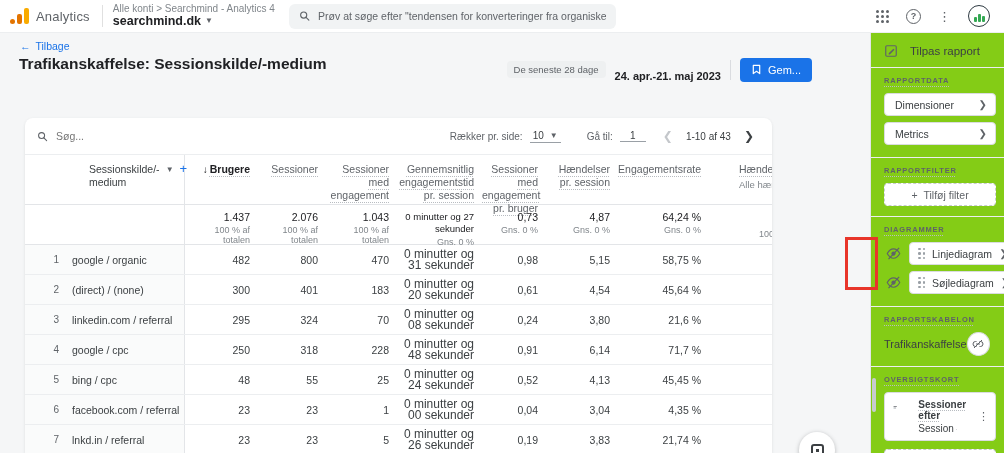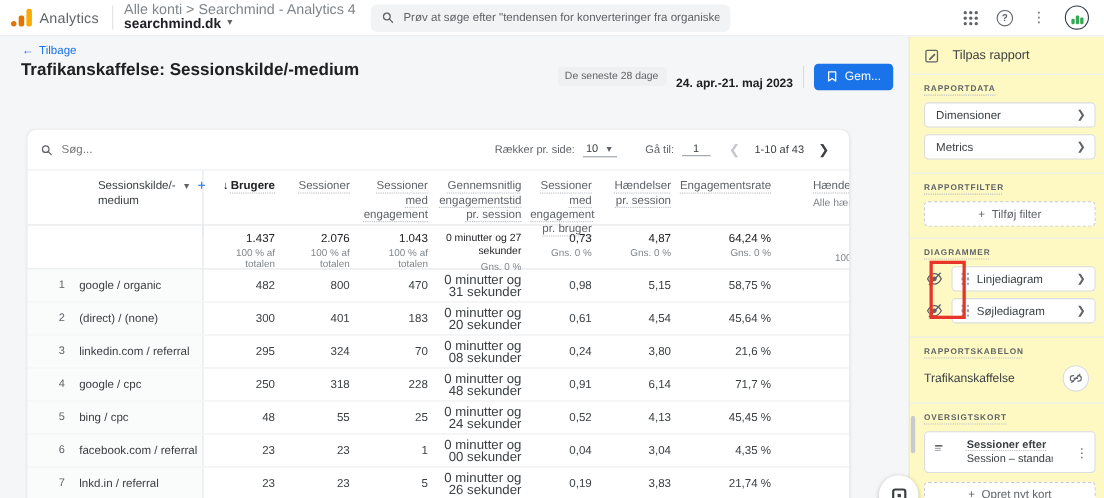--- a/index.html
+++ b/index.html
@@ -9,21 +9,21 @@
   
   .topbar { position:absolute; top:0; left:0; width:1004px; height:33px; background:#fff;
             border-bottom:1px solid #eceef0; display:flex; align-items:center; z-index:5; }
   .logo-wrap { display:flex; align-items:flex-end; gap:2px; margin-left:10px; height:16px; }
   .logo-dot { width:5px; height:5px; border-radius:50%; background:#e37400; }
   .logo-bar-m { width:5px; height:10px; border-radius:2px; background:#e37400; }
   .logo-bar-t { width:5px; height:16px; border-radius:2px; background:#f9ab00; }
   .brand { font-size:13px; color:#5f6368; margin-left:7px; letter-spacing:.2px; }
   .tb-divider { width:1px; height:22px; background:#e0e0e0; margin:0 10px 0 12px; }
   .acct { display:flex; flex-direction:column; justify-content:center; }
-  .crumbs { font-size:13px; color:#80868b; line-height:10px; }
+  .crumbs { font-size:10px; color:#80868b; line-height:10px; }
   .property { font-size:12.5px; color:#202124; font-weight:700; line-height:14px; display:flex; align-items:center; gap:4px; }
   .caret { font-size:8px; color:#5f6368; }
   .searchbar { display:flex; align-items:center; gap:8px; background:#f1f3f4; border-radius:6px;
                height:25px; width:327px; margin-left:14px; padding:0 10px; }
   .searchbar input { border:none; outline:none; background:transparent; font-size:10.5px; color:#5f6368;
                      width:100%; font-family:inherit; }
   .searchbar input::placeholder { color:#5f6368; }
   .tb-icons { margin-left:auto; display:flex; align-items:center; gap:17px; margin-right:14px; }
   .icon-btn { color:#5f6368; cursor:pointer; display:flex; align-items:center; justify-content:center; }
   .grid-icon { display:grid; grid-template-columns:repeat(3,3px); grid-gap:2px; }
@@ -88,21 +88,21 @@
   .drow { height:30px; border-bottom:1px solid #eceef0; }
   .drow .cell { display:flex; align-items:center; justify-content:flex-end; padding-right:8px; }
   .dimcell { background:#fafbfb; border-right:1px solid #e3e5e8; justify-content:flex-start !important;
              padding-right:0 !important; }
   .thead .dimgap, .totals .dimgap { border-right:1px solid #e3e5e8; }
   .rnum { width:26px; text-align:right; color:#5f6368; font-size:10px; margin-left:8px; }
   .rdim { margin-left:13px; color:#3c4043; }
   .time-val { font-size:12px; line-height:11px; text-align:right; color:#3c4043; }
 
   
-  .sidebar { position:absolute; top:33px; right:0; width:178px; height:420px; background:#fef9c3;
+  .sidebar { position:absolute; top:33px; right:0; width:134px; height:420px; background:#84cc16;
              border-left:1px solid #e3e5e8; }
   .sb-scroll { position:absolute; left:1px; top:345px; width:4px; height:34px; background:#c7cbd0; border-radius:2px; }
   .sb-header { display:flex; align-items:center; gap:12px; padding:11px 12px 9px 13px; border-bottom:1px solid #eceef0; }
   .sb-title { font-size:11.5px; color:#3c4043; }
   .sb-section { padding:8px 8px 10px 13px; border-bottom:1px solid #eceef0; }
   .sb-label { font-size:7.5px; font-weight:700; letter-spacing:.8px; color:#5f6368;
               text-decoration:underline dotted 1px; text-decoration-color:#b8bcc1; text-underline-offset:3px;
               margin-bottom:8px; }
   .sb-btn { border:1px solid #dadce0; border-radius:4px; height:23px; display:flex; align-items:center;
             padding:0 8px 0 10px; font-size:10.5px; color:#3c4043; margin-bottom:6px; cursor:pointer; background:#fff; }

